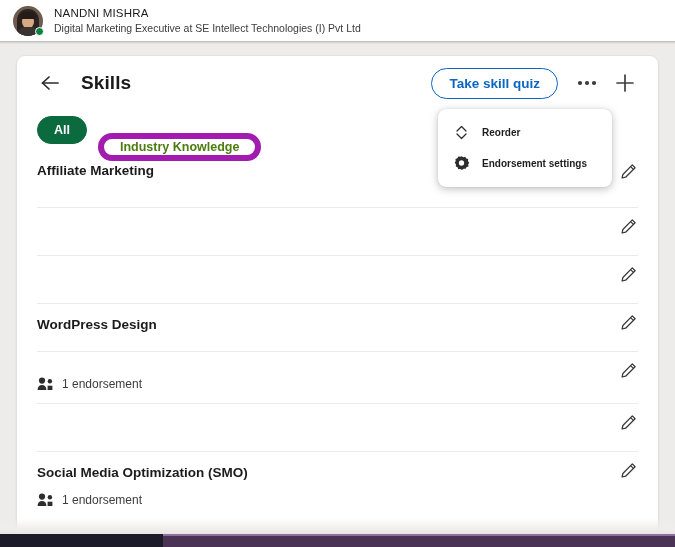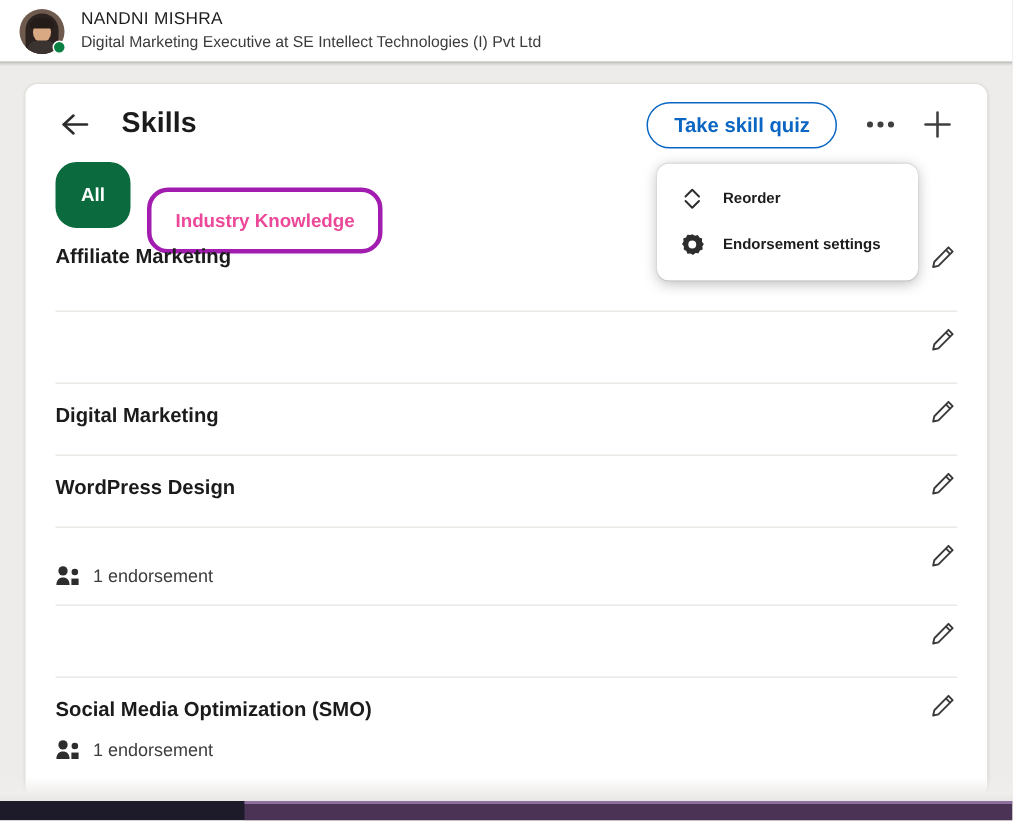--- a/index.html
+++ b/index.html
@@ -170,38 +170,38 @@
   
   .filters {
     display: flex;
     align-items: center;
     gap: 11px;
     padding: 0 20px;
     margin-top: 3px;
     height: 34px;
   }
   .pill {
-    height: 44px;
+    height: 28px;
     border-radius: 14px;
     display: flex; align-items: center;
     padding: 0 16px;
     font-size: 12.5px;
     font-weight: bold;
     cursor: pointer;
     white-space: nowrap;
   }
   .pill.active {
     background: #0b6b3e;
     color: #ffffff;
     border: 1px solid #0b6b3e;
   }
   .pill.inactive {
     background: #ffffff;
-    color: #ec4899;
-    border: 3px solid #a21caf;
+    color: #4d7c0f;
+    border: 6px solid #a21caf;
     margin-top: 34px;
   }
 
   
   .skills-list {
     margin-top: 12px;
     padding: 0 20px;
   }
   .skill-row {
     position: relative;
@@ -358,21 +358,20 @@
       <div class="skill-row">
         <div class="edit-btn">
           <svg width="17" height="17" viewBox="0 0 17 17">
             <path d="M12.3 1.9 L15.1 4.7 L5.6 14.2 L2.1 15.0 L2.9 11.5 Z" fill="none" stroke="#3a3a3a" stroke-width="1.25" stroke-linejoin="round"></path>
             <line x1="10.6" y1="3.6" x2="13.4" y2="6.4" stroke="#3a3a3a" stroke-width="1.25"></line>
           </svg>
         </div>
       </div>
 
       <div class="skill-row">
-        <div class="skill-name">Digital Marketing</div>
         <div class="edit-btn">
           <svg width="17" height="17" viewBox="0 0 17 17">
             <path d="M12.3 1.9 L15.1 4.7 L5.6 14.2 L2.1 15.0 L2.9 11.5 Z" fill="none" stroke="#3a3a3a" stroke-width="1.25" stroke-linejoin="round"></path>
             <line x1="10.6" y1="3.6" x2="13.4" y2="6.4" stroke="#3a3a3a" stroke-width="1.25"></line>
           </svg>
         </div>
       </div>
 
       <div class="skill-row">
         <div class="skill-name">WordPress Design</div>

